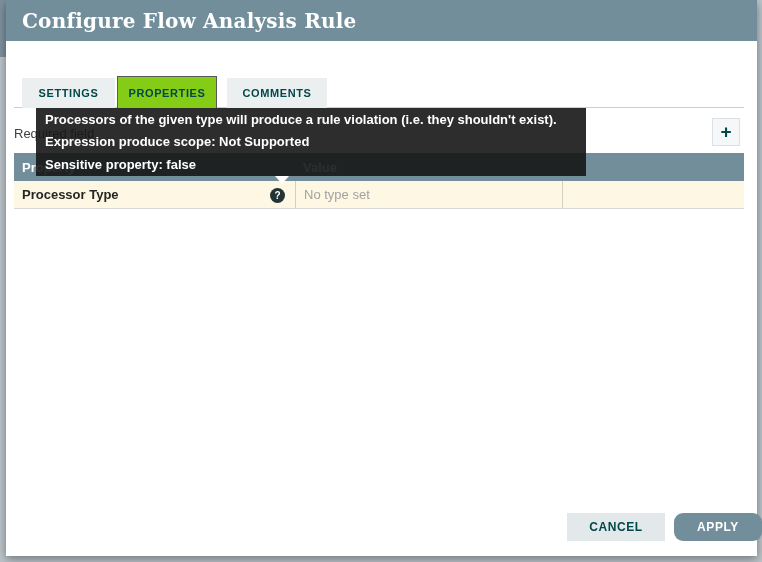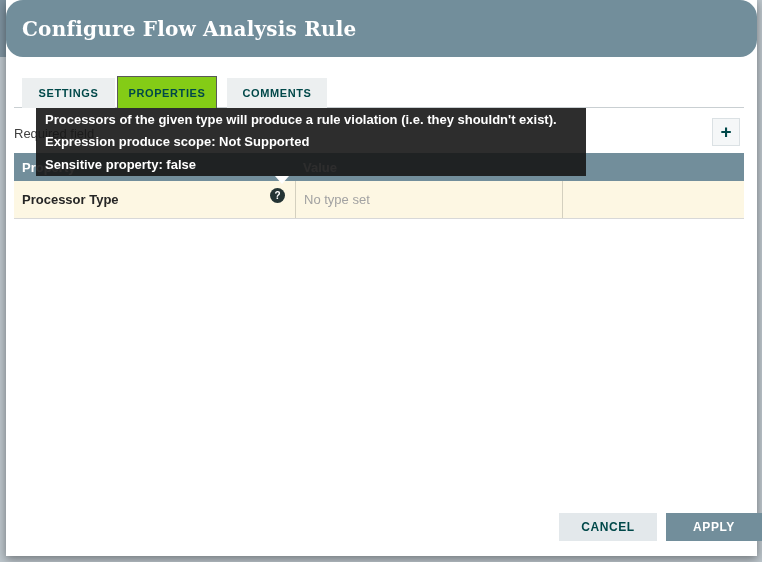--- a/index.html
+++ b/index.html
@@ -17,25 +17,24 @@
     background: #7d919e;
   }
 
   .dialog {
     position: absolute; left: 6px; top: 0; width: 751px; height: 556px;
     background: #ffffff;
     box-shadow: 0 3px 9px rgba(0,0,0,0.4);
   }
 
   .dialog-header {
-    height: 57px;
+    height: 41px;
     background: #728e9b;
     display: flex; align-items: center;
     padding-left: 16px;
-    border-radius: 17px;
   }
   .dialog-title {
     font-family: "DejaVu Serif", serif;
     font-weight: bold;
     font-size: 20px;
     color: #ffffff;
     letter-spacing: 0.2px;
   }
 
   .tab-bar {
@@ -92,21 +91,21 @@
     color: #ffffff;
     font-size: 13px; font-weight: bold;
     align-items: center;
   }
   .col-property { width: 281px; padding-left: 8px; }
   .col-value    { width: 267px; padding-left: 8px; }
   .col-extra    { flex: 1; }
 
   .prop-row {
     display: flex;
-    height: 38px;
+    height: 28px;
     background: #fdf7e3;
     border-bottom: 1px solid #d8d8d8;
     align-items: stretch;
   }
   .cell {
     display: flex; align-items: center;
     font-size: 13px;
   }
   .cell-property {
     width: 281px; padding-left: 8px; padding-right: 8px;
@@ -166,23 +165,24 @@
     cursor: pointer;
     font-family: "Liberation Sans", sans-serif;
   }
   .btn-cancel {
     width: 98px;
     background: #e3e8eb;
     color: #004849;
     margin-right: 9px;
   }
   .btn-apply {
-    width: 96px;
+    width: 88px;
     background: #728e9b;
     color: #ffffff;
+    border-radius: 9px;
   }
 </style>
 </head>
 <body>
 
 <div class="viewport">
   <div class="backdrop-accent"></div>
 
   <div class="dialog">
 

